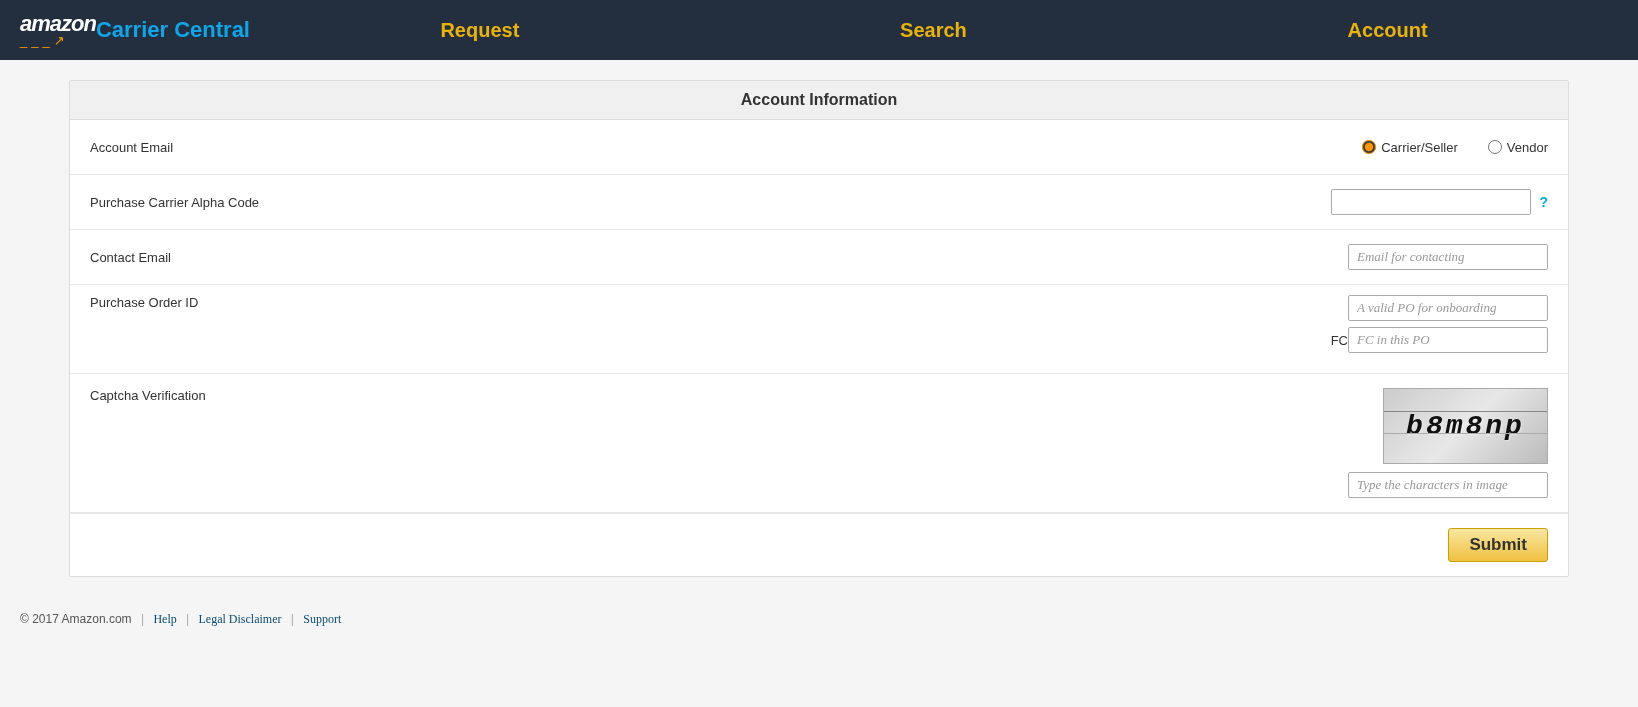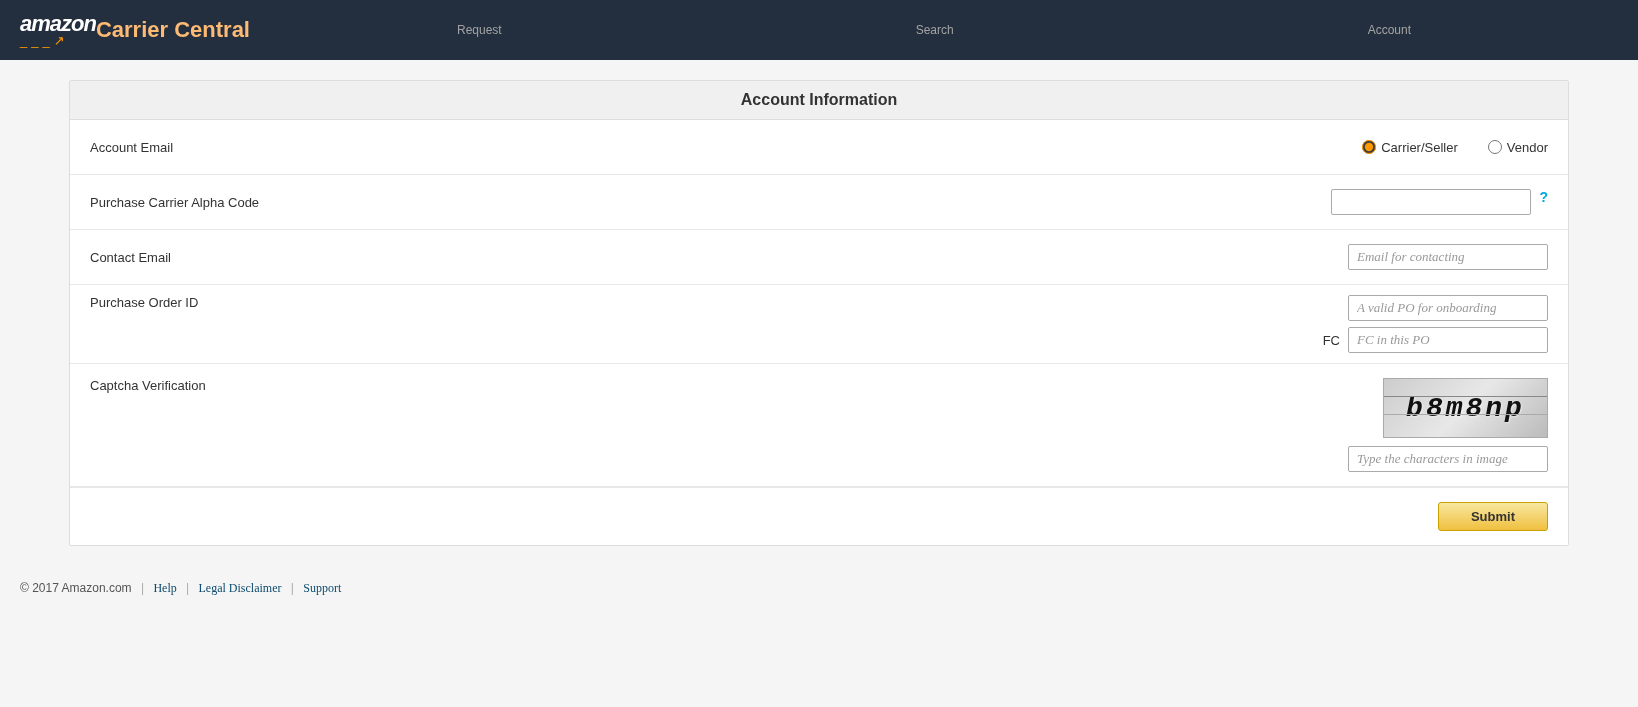--- a/index.html
+++ b/index.html
@@ -32,34 +32,34 @@
       line-height: 1;
       letter-spacing: -1px;
     }
     .logo-arrow {
       color: #ff9900;
       font-size: 13px;
       margin-top: -2px;
       letter-spacing: 4px;
     }
     .carrier-central {
-      color: #fdba74;
+      color: #0ea5e9;
       font-size: 22px;
       font-weight: bold;
     }
     .header-nav {
       display: flex;
       flex: 1;
       justify-content: space-around;
       align-items: center;
     }
     .nav-item {
-      color: #a3a3a3;
-      font-size: 12px;
-      font-weight: normal;
+      color: #eab308;
+      font-size: 20px;
+      font-weight: bold;
       cursor: pointer;
       text-decoration: none;
     }
 
     
     .main-content {
       max-width: 1540px;
       margin: 20px auto;
       padding: 0 20px;
     }
@@ -92,20 +92,21 @@
     .form-label {
       width: 280px;
       min-width: 280px;
       font-size: 13px;
       color: #333;
     }
 
     .form-control-area {
       flex: 1;
       display: flex;
+      align-items: center;
       justify-content: flex-end;
       gap: 8px;
     }
 
     .radio-group {
       display: flex;
       gap: 30px;
       align-items: center;
       justify-content: flex-end;
       flex: 1;
@@ -145,21 +146,21 @@
 
     
     .captcha-section {
       display: flex;
       flex-direction: column;
       align-items: flex-end;
       gap: 8px;
     }
     .captcha-image {
       width: 165px;
-      height: 60px;
+      height: 76px;
       background: linear-gradient(135deg, #ccc 0%, #e8e8e8 50%, #bbb 100%);
       border: 1px solid #aaa;
       display: flex;
       align-items: center;
       justify-content: center;
       font-size: 28px;
       font-weight: bold;
       font-style: italic;
       letter-spacing: 3px;
       color: #111;
@@ -190,22 +191,22 @@
     .submit-row {
       display: flex;
       justify-content: flex-end;
       padding: 14px 20px;
       border-top: 1px solid #e8e8e8;
     }
     .submit-btn {
       background: linear-gradient(to bottom, #f7e7a0, #f0c040);
       border: 1px solid #c8a000;
       border-radius: 3px;
-      padding: 6px 32px;
-      font-size: 13px;
+      padding: 6px 20px;
+      font-size: 17px;
       font-weight: bold;
       color: #333;
       cursor: pointer;
     }
 
     
     .footer {
       text-align: left;
       padding: 15px 20px;
       font-size: 12px;
@@ -277,26 +278,26 @@
       </div>
     </div>
 
     <div class="form-row">
       <div class="form-label">Contact Email</div>
       <div class="form-control-area">
         <input type="text" class="text-input" placeholder="Email for contacting" style="">
       </div>
     </div>
 
-    <div class="form-row" style="align-items: flex-start; padding-top: 10px; padding-bottom: 10px;">
+    <div class="form-row" style="align-items: flex-start; padding-top: 10px; padding-bottom: 20px;">
       <div class="form-label">Purchase Order ID</div>
       <div class="form-control-area">
         <div class="fc-row">
           <input type="text" class="text-input" placeholder="A valid PO for onboarding" style="">
-          <div style="display:flex; align-items:center; gap:8px; width:100%; justify-content:flex-end;">
+          <div style="display:flex; align-items:center; gap:0; width:100%; justify-content:flex-end;">
             <span style="color:#333; font-size:13px;">FC</span>
             <input type="text" class="text-input" placeholder="FC in this PO" style="">
           </div>
         </div>
       </div>
     </div>
 
     <div class="form-row" style="align-items: flex-start; padding-top: 14px; padding-bottom: 14px;">
       <div class="form-label">Captcha Verification</div>
       <div class="form-control-area">

